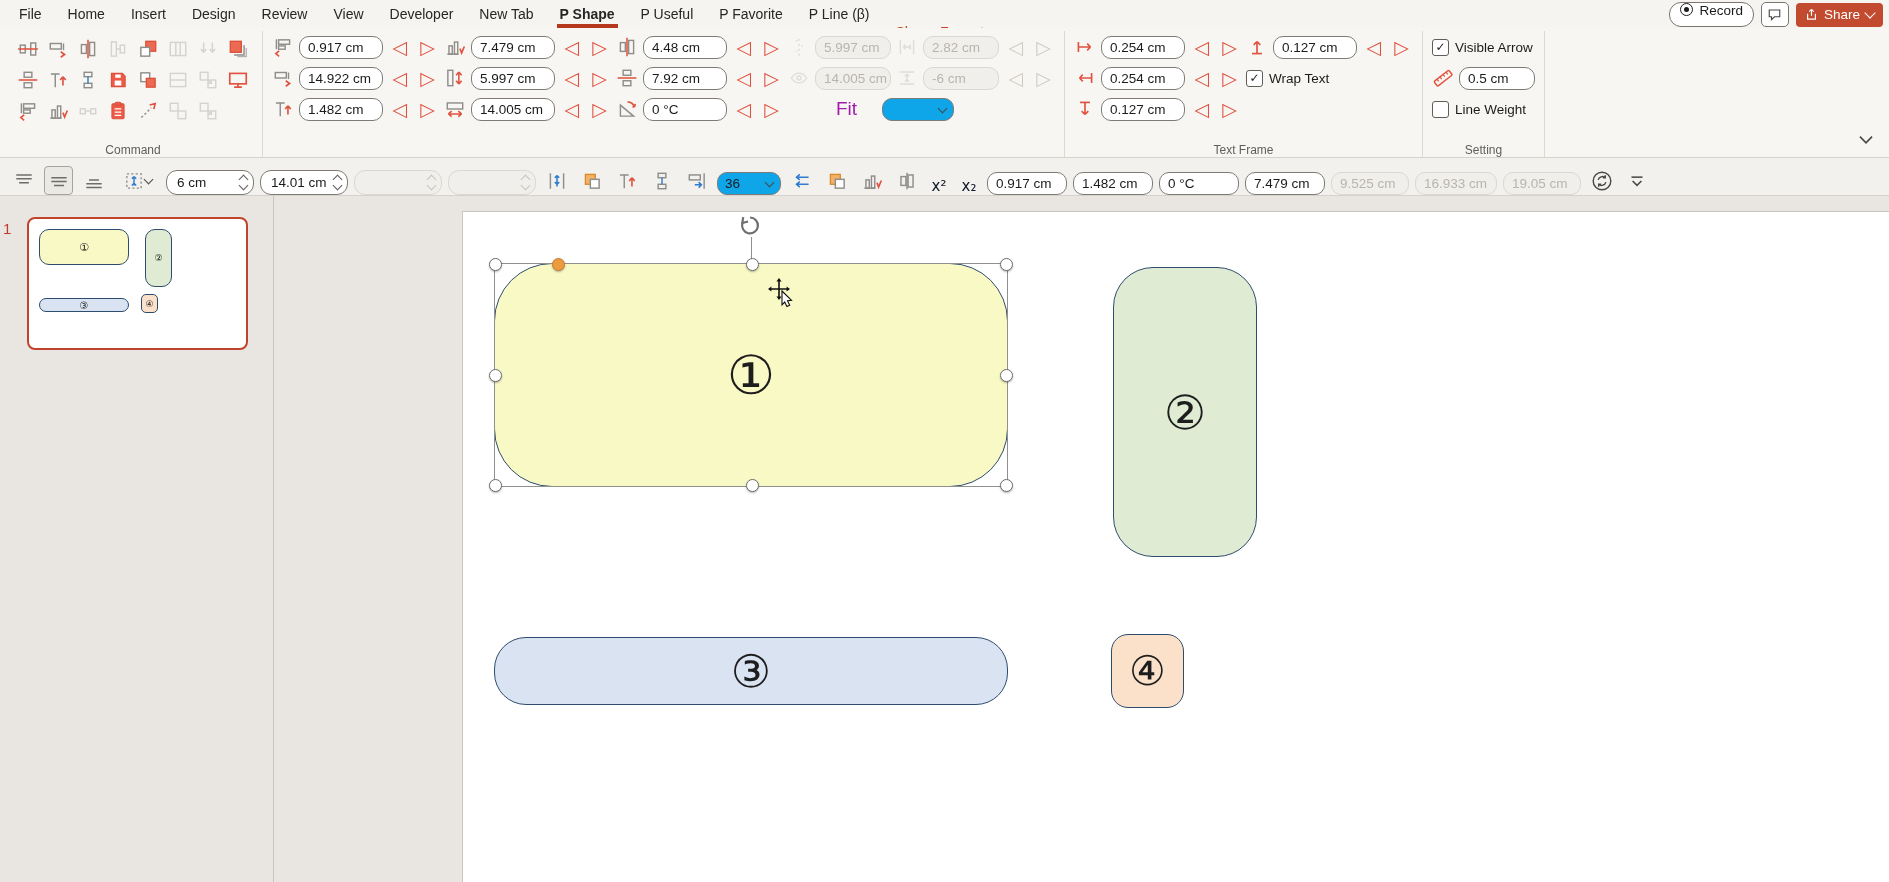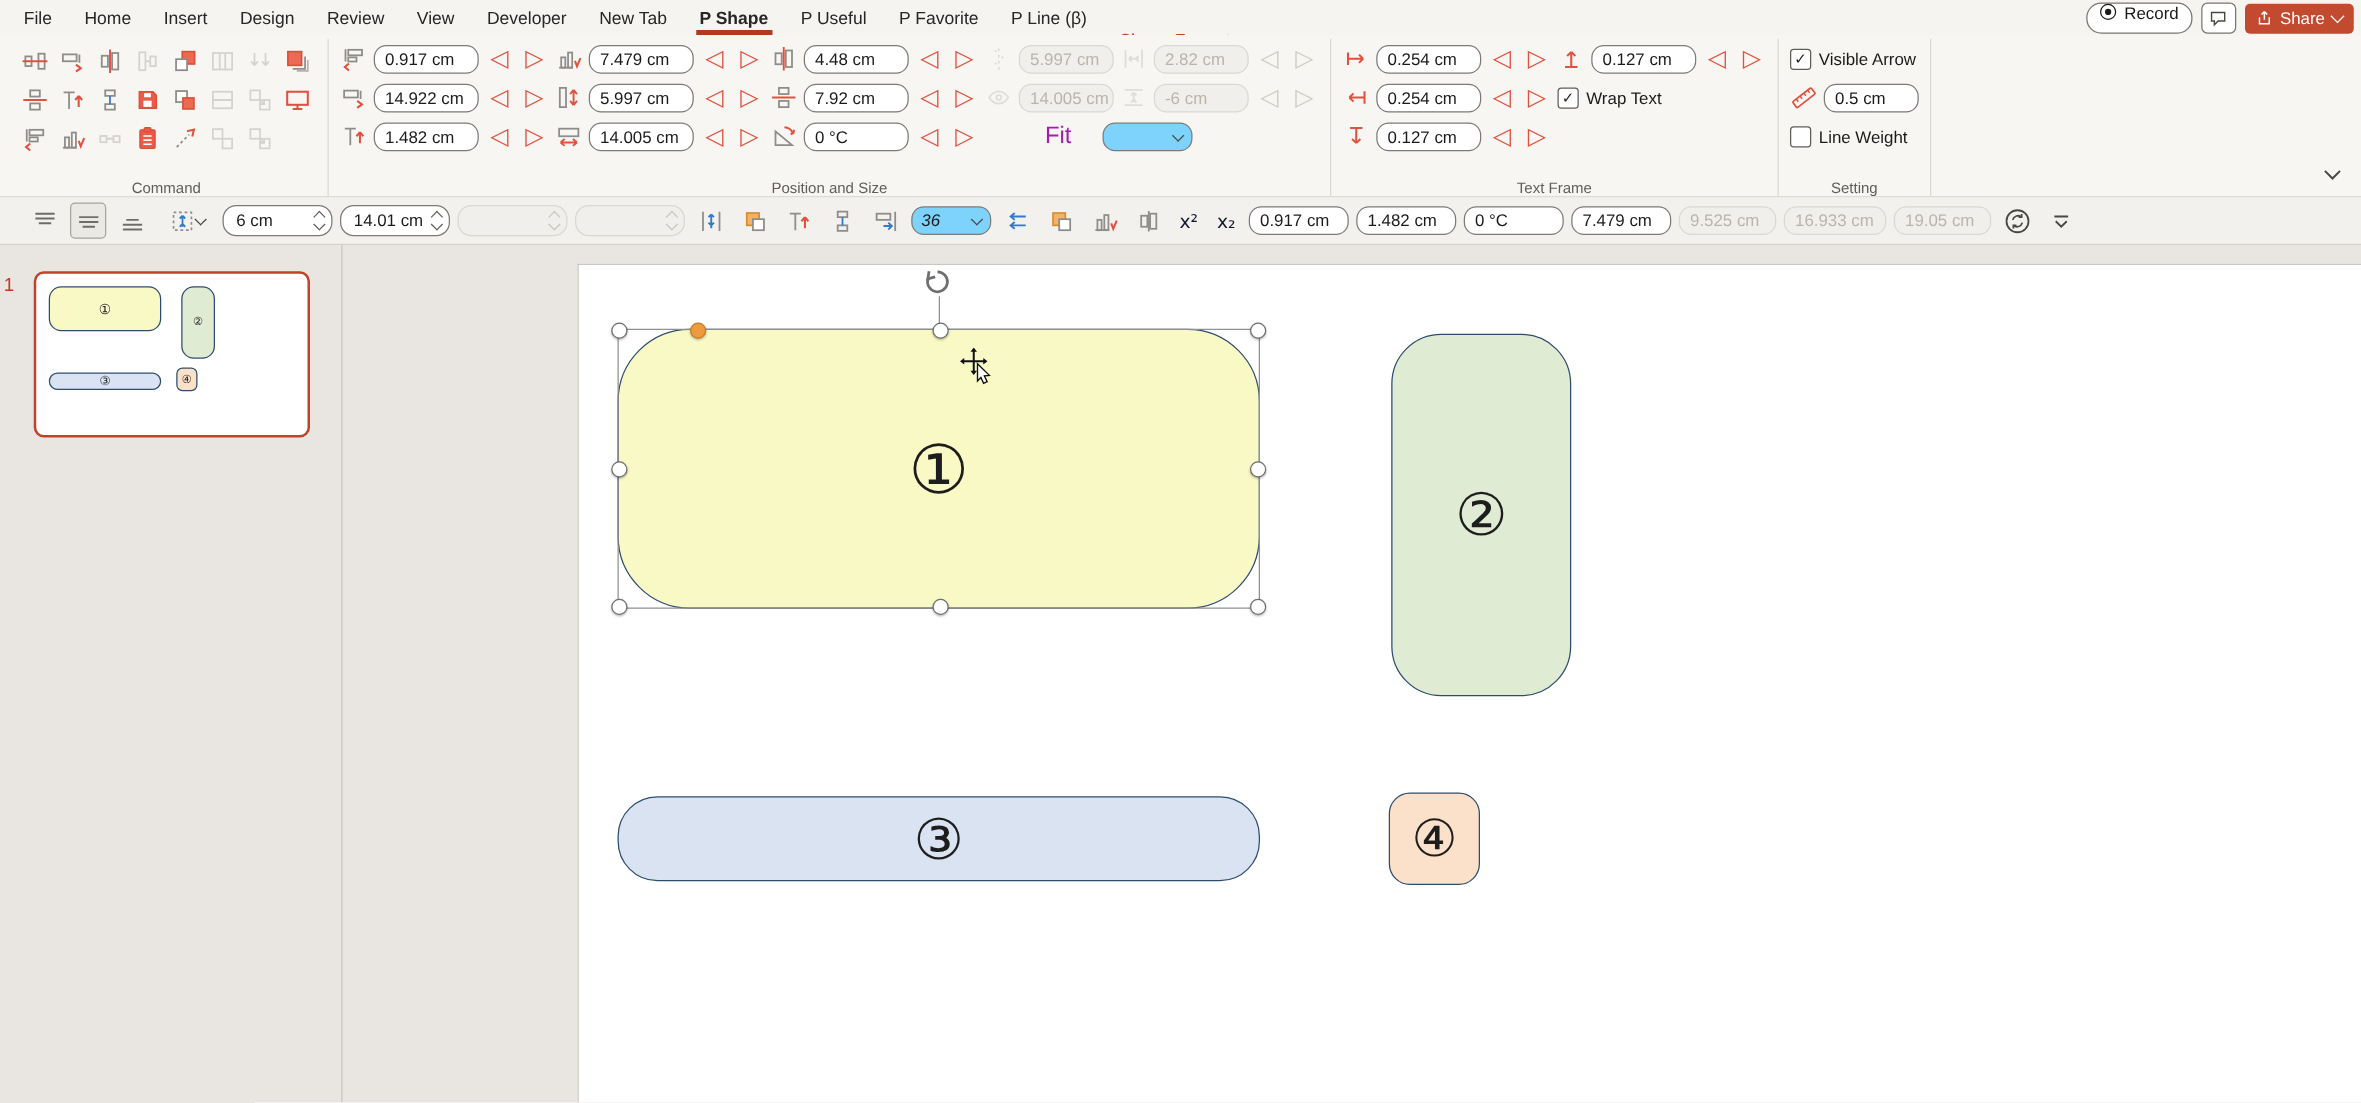--- a/index.html
+++ b/index.html
@@ -29,27 +29,27 @@
   .ci{width:22px;height:22px;flex:0 0 auto;}
   .ci.dis{filter:grayscale(1) opacity(.5);}
   .cgrid{display:grid;grid-template-columns:repeat(8,30px);grid-template-rows:repeat(3,31px);align-items:center;justify-items:center;}
   .fld{width:84px;height:23px;border:1px solid #7e7b77;border-radius:10px;background:#fff;font-size:13.5px;color:#1b1b1b;display:flex;align-items:center;padding:0 8px;box-sizing:border-box;white-space:nowrap;overflow:hidden;}
   .fld.w76{width:76px;}
   .fld.dis{background:#f1efeb;border-color:#dbd8d3;color:#b9b5ae;}
   .tri{font-family:"DejaVu Sans",sans-serif;color:#e0523f;font-size:19px;line-height:22px;width:23px;height:22px;text-align:center;}
   .tri.dis{color:#cfccc6;}
   .cb{display:flex;align-items:center;gap:6px;font-size:13.5px;color:#1b1b1b;white-space:nowrap;}
   .cbbox{width:15px;height:15px;border:1px solid #5f5d58;border-radius:3px;background:#fff;display:flex;align-items:center;justify-content:center;font-size:12px;color:#1b1b1b;font-family:"DejaVu Sans",sans-serif;}
-  .dd{width:72px;height:23px;border:1px solid #7e7b77;border-radius:10px;background:#7dd3fc;display:flex;align-items:center;justify-content:flex-end;padding:0 7px;box-sizing:border-box;font-style:italic;}
+  .dd{width:72px;height:23px;border:1px solid #7e7b77;border-radius:10px;background:#0ea5e9;display:flex;align-items:center;justify-content:flex-end;padding:0 7px;box-sizing:border-box;}
   .chev-dn{width:6px;height:6px;border-right:1.4px solid #4a4845;border-bottom:1.4px solid #4a4845;transform:rotate(45deg);margin-top:-2px;}
   .fitlbl{font-size:19px;color:#a21caf;margin:0 20px 0 48px;}
   #ribbon-collapse{position:absolute;right:12px;bottom:6px;}
 
   
-  #toolbar2{position:absolute;left:0;top:158px;width:1889px;height:38px;background:#f3f1ed;border-bottom:1px solid #d6d3cf;display:flex;align-items:center;padding:0 21px;box-sizing:border-box;gap:6px;}
+  #toolbar2{position:absolute;left:0;top:158px;width:1889px;height:38px;background:#f3f1ed;border-bottom:1px solid #d6d3cf;display:flex;align-items:flex-end;padding:0 9px;box-sizing:border-box;gap:6px;}
   .tbtn{width:27px;height:27px;display:flex;align-items:center;justify-content:center;border-radius:4px;border:1px solid transparent;}
   .tbtn.sel{border-color:#a7a4a0;background:#ebe9e4;}
   .spin{width:88px;height:25px;border:1px solid #7e7b77;border-radius:11px;background:#fff;display:flex;align-items:center;padding:0 6px 0 10px;box-sizing:border-box;}
   .spin .val{flex:1;font-size:13.5px;color:#1b1b1b;white-space:nowrap;}
   .spin.dis{background:#f1efeb;border-color:#dbd8d3;}
   .sarr{display:flex;flex-direction:column;gap:3px;align-items:center;}
   .sup{width:6px;height:6px;border-right:1.3px solid #5f5d58;border-bottom:1.3px solid #5f5d58;transform:rotate(-135deg);margin-bottom:-2px;}
   .sdn{width:6px;height:6px;border-right:1.3px solid #5f5d58;border-bottom:1.3px solid #5f5d58;transform:rotate(45deg);margin-top:-2px;}
   .spin.dis .sup,.spin.dis .sdn{border-color:#c7c4be;}
   .dd.num{width:64px;justify-content:space-between;}
@@ -487,21 +487,20 @@
             </svg>
           <span class="fld">0 °C</span>
           <span class="tri">◁</span>
           <span class="tri">▷</span>
           <span class="fitlbl">Fit</span>
           <span class="dd">
               <span class="chev-dn"></span>
             </span>
         </div>
       </div>
-      <div class="glabel">Position and Size</div>
     </div>
 
     <div class="grp">
       <div class="grows">
         <div class="grow">
           <svg class="ci">
               <use href="#s-arr"></use>
             </svg>
           <span class="fld">0.254 cm</span>
           <span class="tri">◁</span>

